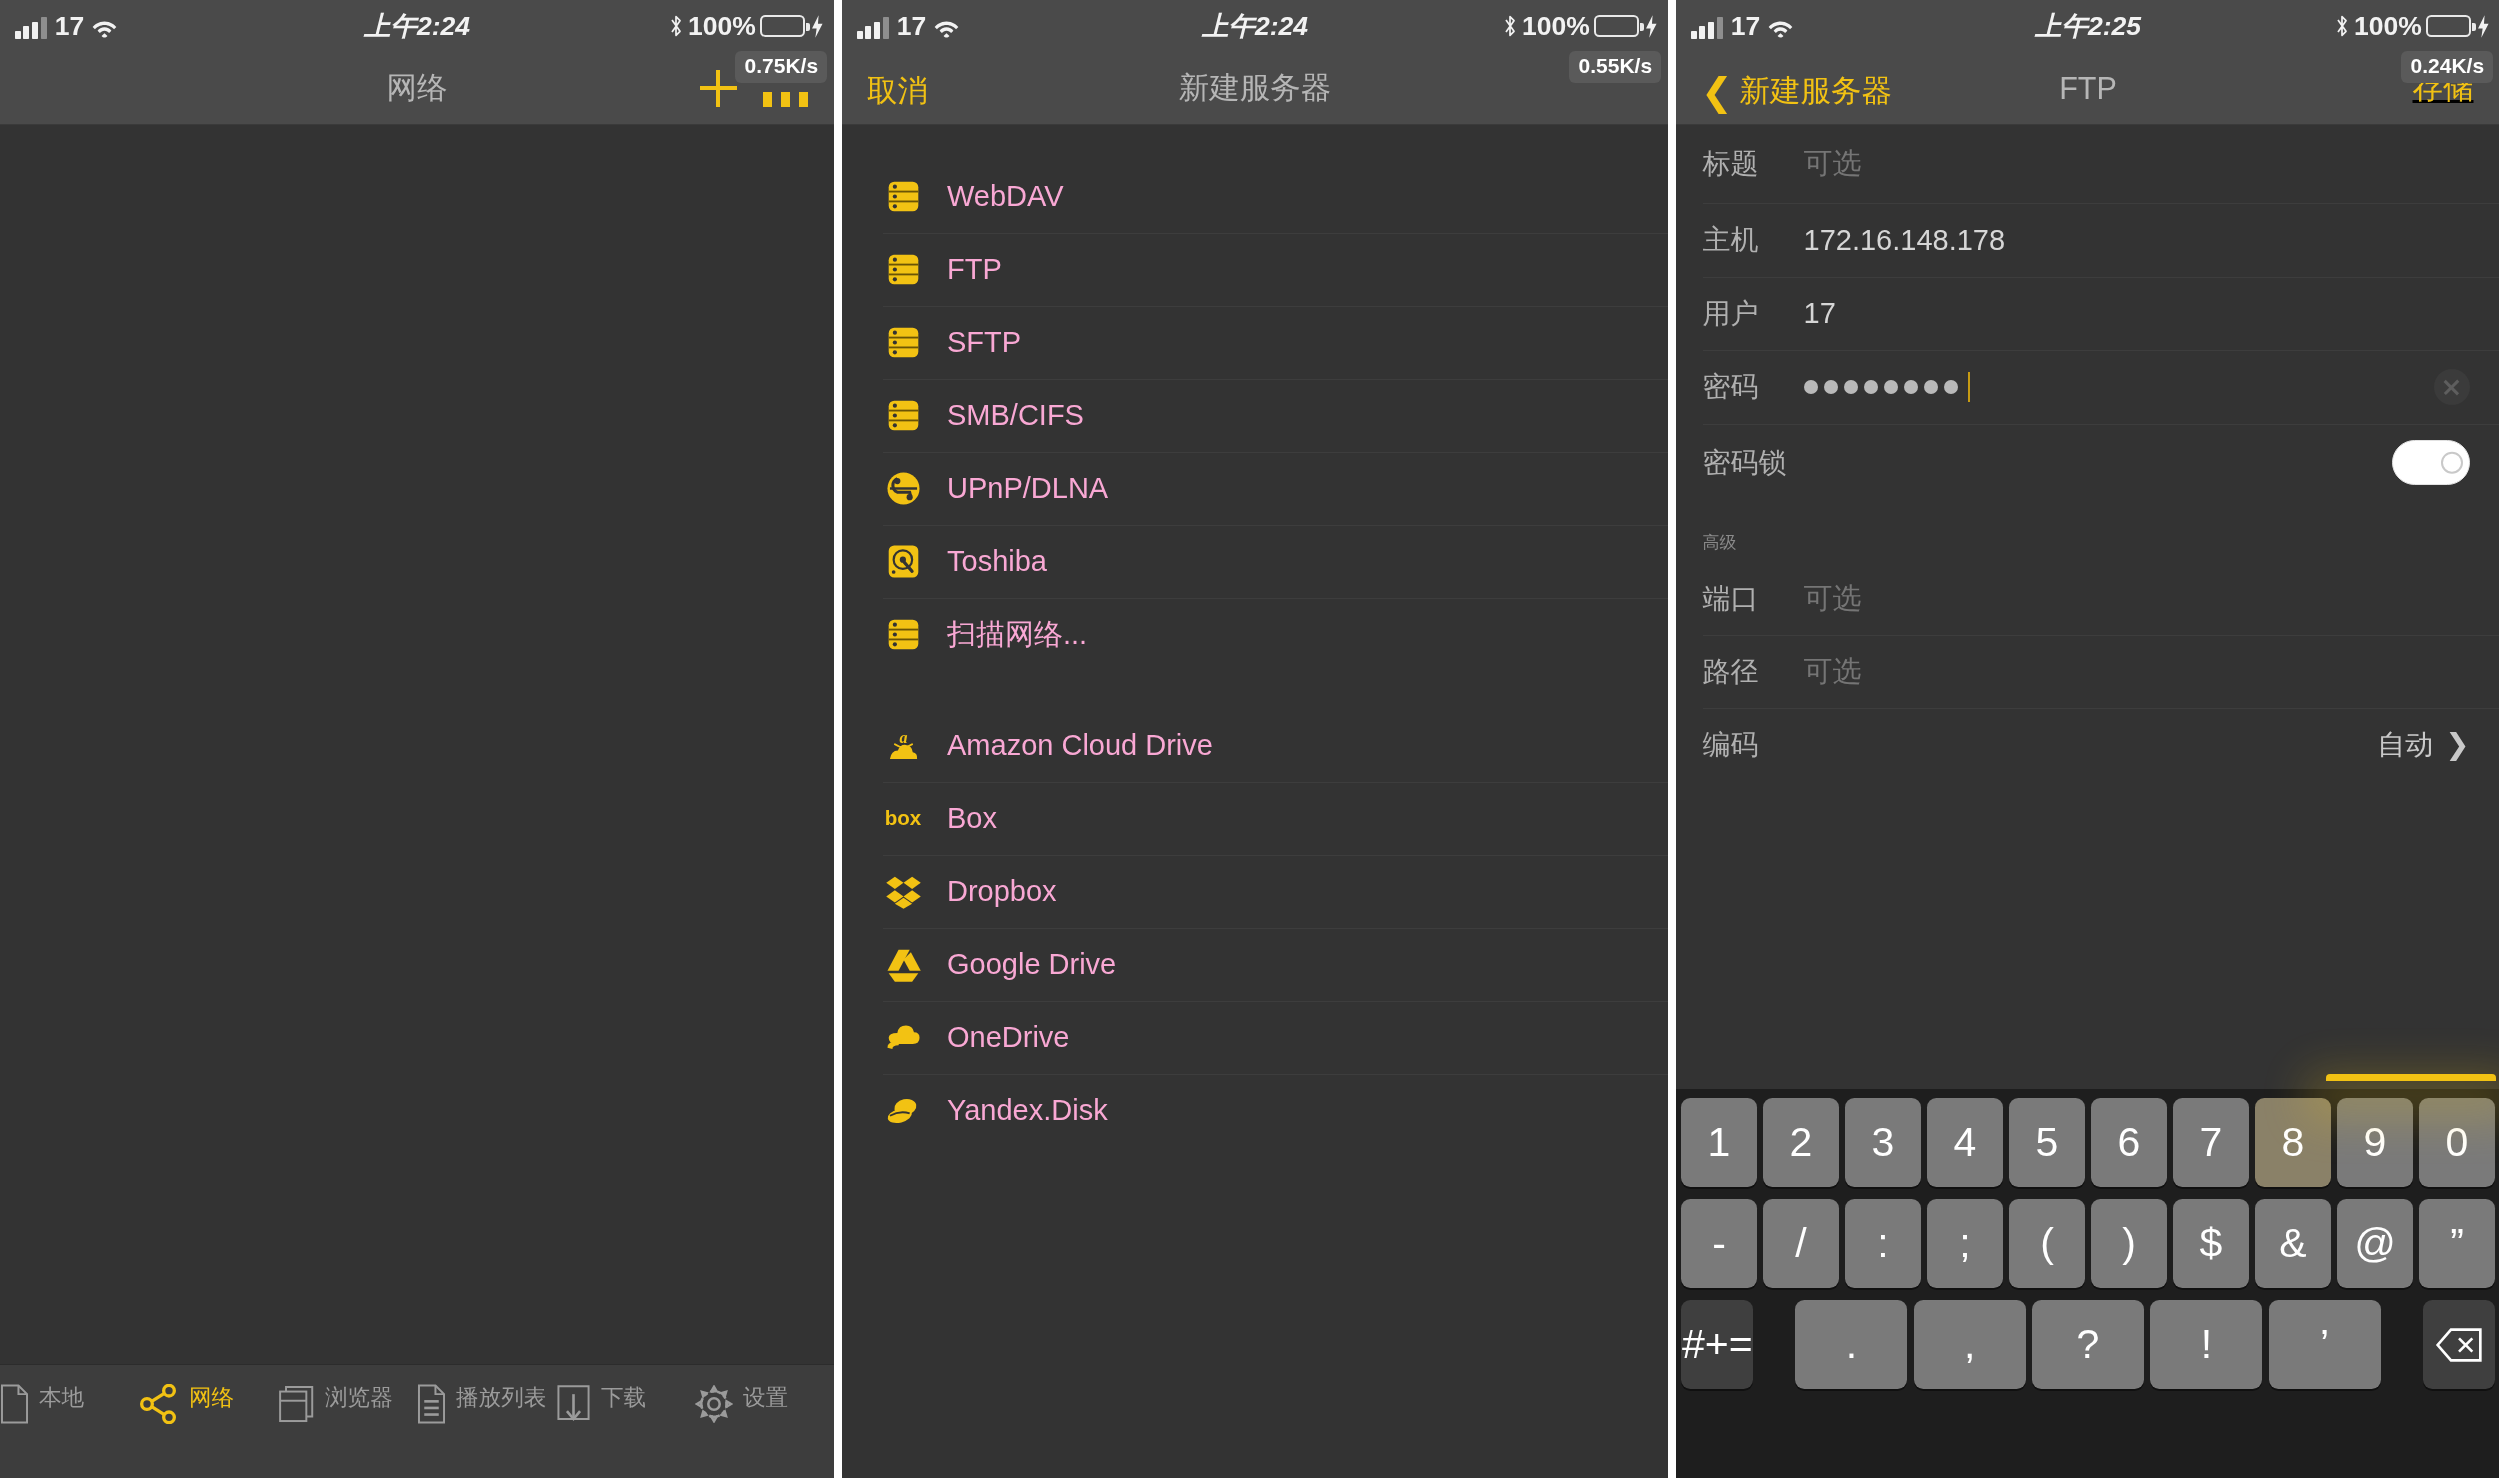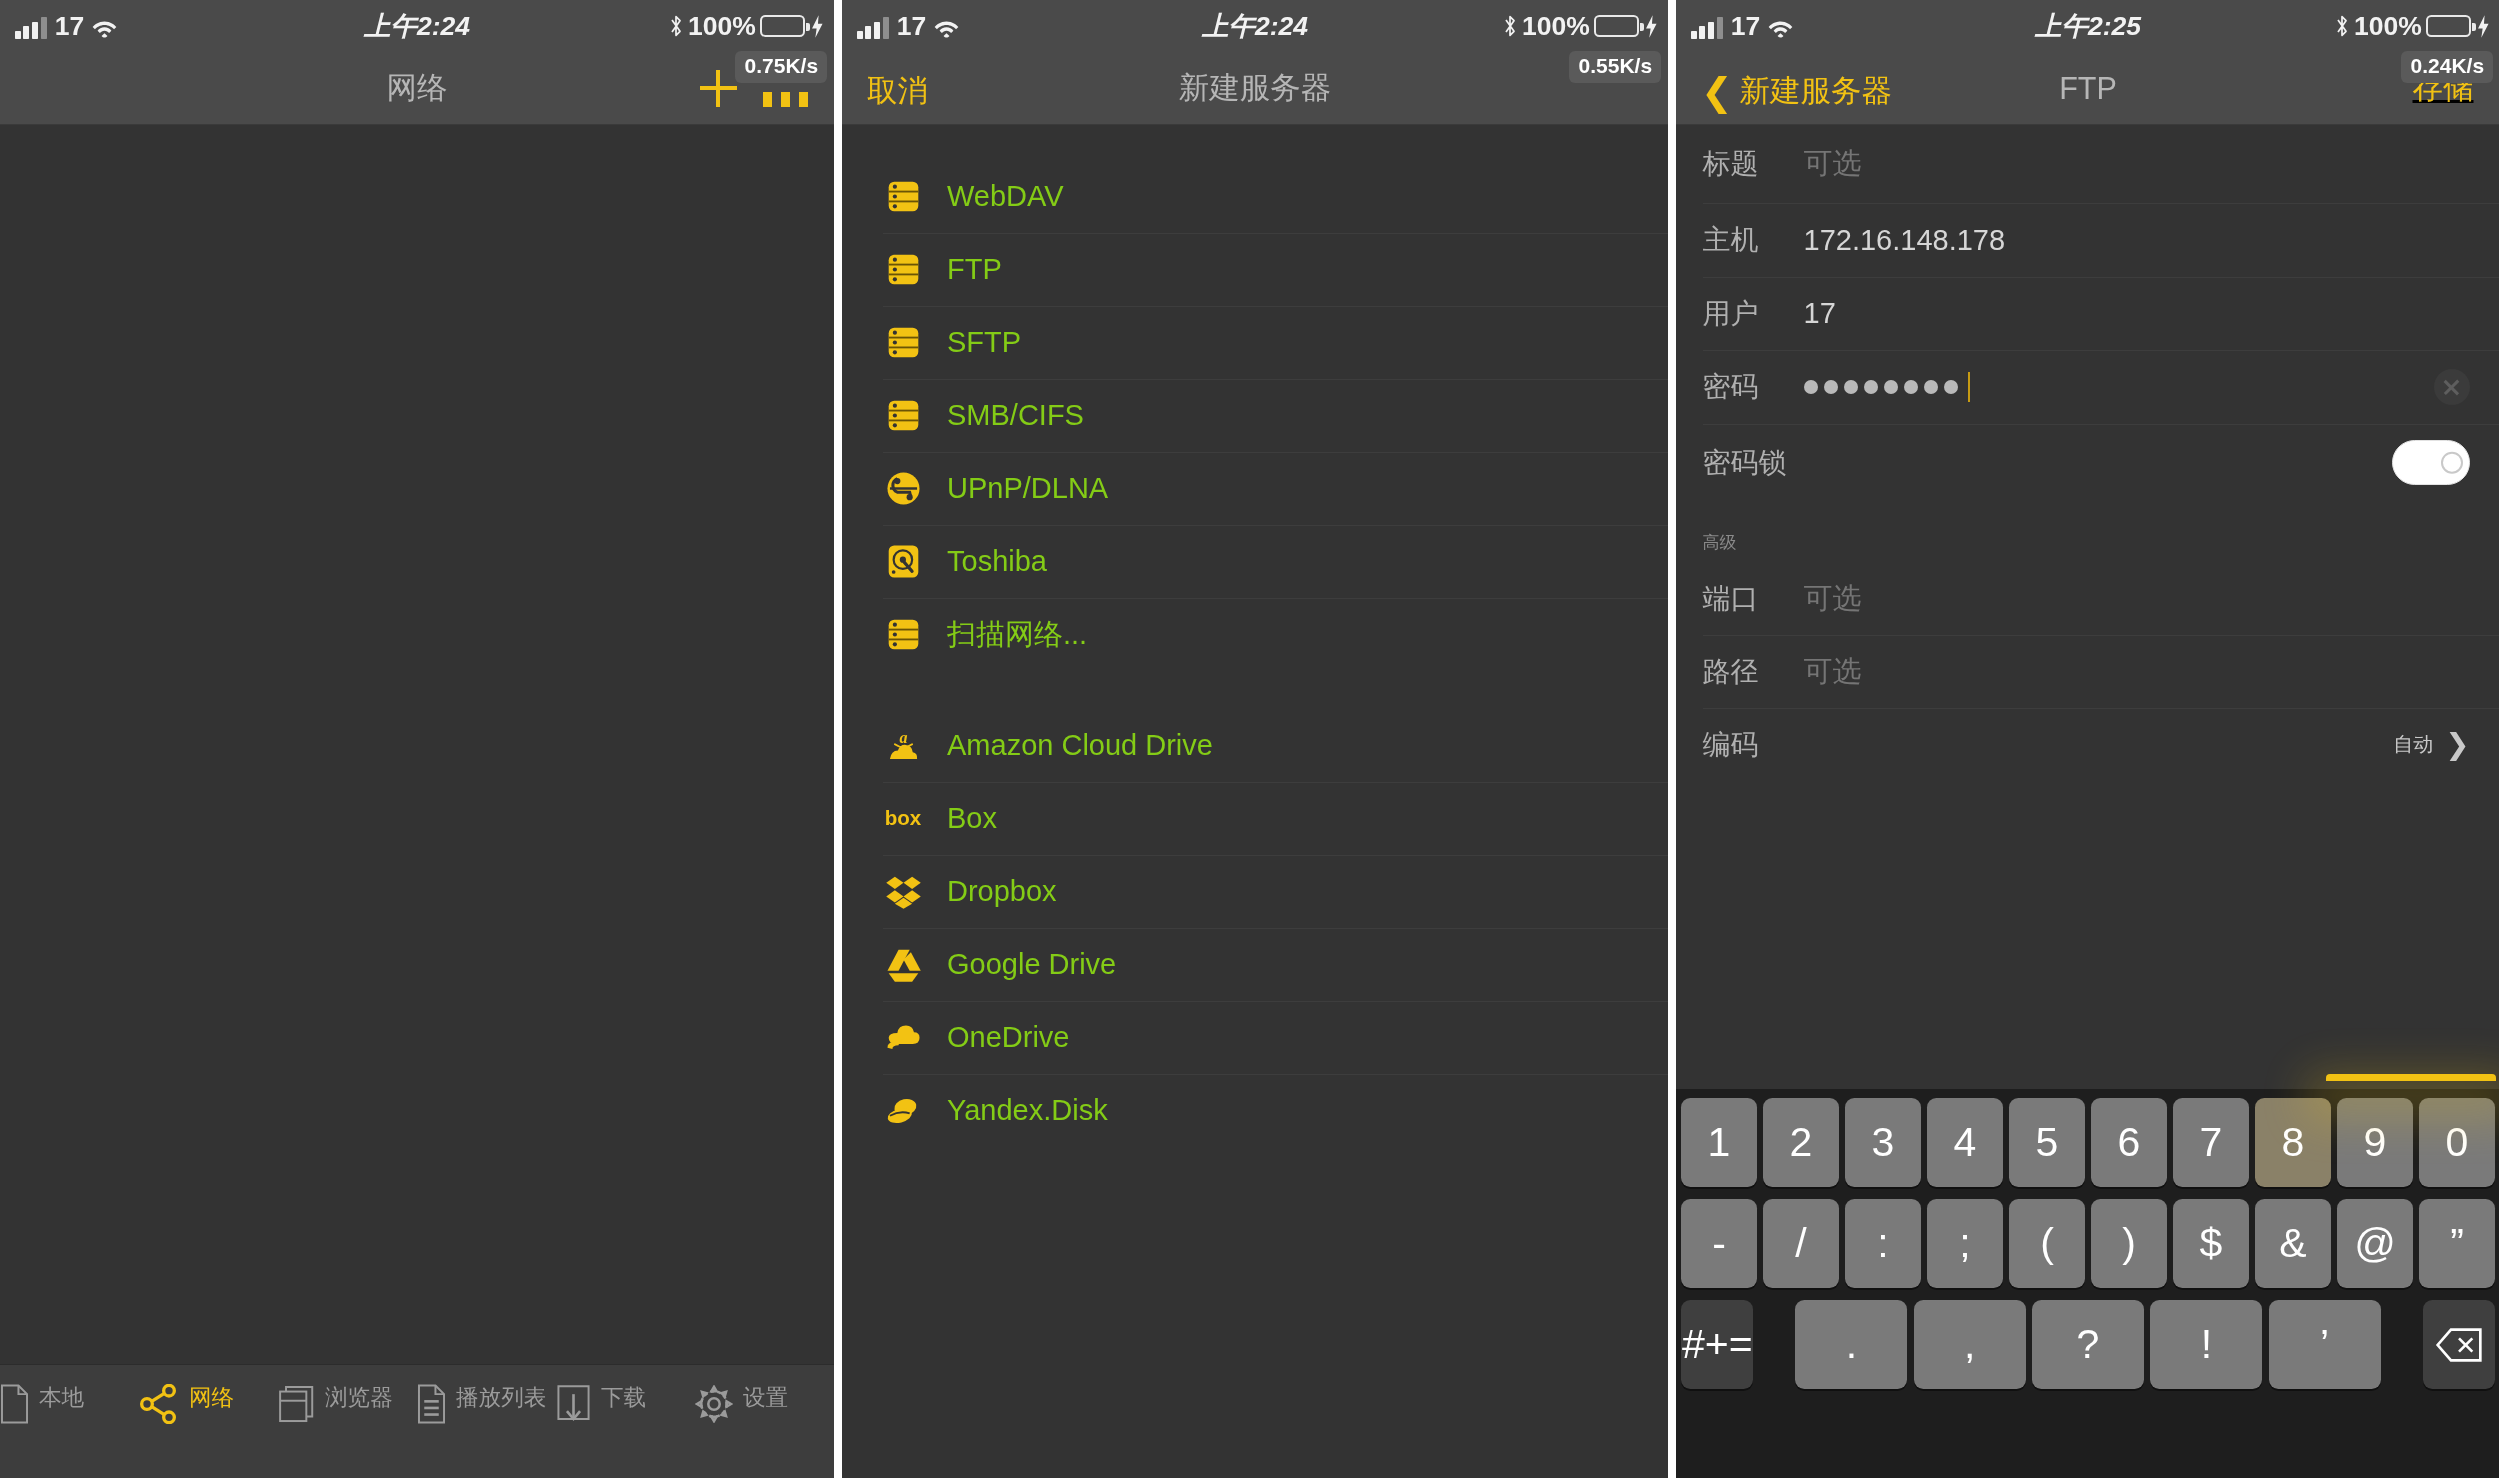--- a/index.html
+++ b/index.html
@@ -107,21 +107,21 @@
   .row {
     height: 73px; display: flex; align-items: center;
     padding-left: 41px; position: relative;
   }
   .row + .row::before {
     content: ''; position: absolute; left: 41px; right: 0; top: 0;
     height: 0.7px; background: #3d3d3d;
   }
   .row-icon { width: 40px; height: 40px; margin-right: 24px; flex: 0 0 40px;
               display: flex; align-items: center; justify-content: center; }
-  .row-label { font-size: 29px; color: #84cc16; }
+  .row-label { font-size: 29px; color: #f9a8d4; }
 
   
   .form { background: #333333; }
   .frow {
     height: 73px; display: flex; align-items: center;
     padding: 0 30.5px 0 26.5px; position: relative;
   }
   .frow + .frow::before {
     content: ''; position: absolute; left: 26.5px; right: 0; top: 0;
     height: 0.7px; background: #3d3d3d;
@@ -152,21 +152,21 @@
     border: 2px solid #c9c9c9; background: #ffffff;
   }
   .section-header {
     height: 61px; display: flex; align-items: flex-end;
     padding: 0 0 8px 26.5px; font-size: 17px; color: #8a8a8a;
   }
   .chev-right {
     margin-left: 12px; color: #c9c9c9; font-size: 29px; line-height: 1; font-weight: 300;
   }
   .fright { margin-left: auto; display: flex; align-items: center; }
-  .fright .fvalue { color: #c9c9c9; font-size: 20px; }
+  .fright .fvalue { color: #c9c9c9; font-size: 28px; }
 
   
   .keyboard {
     position: absolute; left: 0; right: 0; bottom: 0;
     height: 390px; background: #1e1e1e;
     padding: 9.3px 5.3px 8px; display: flex; flex-direction: column; gap: 12px;
   }
   .kb-glow {
     position: absolute; top: -14.6px; right: 4px; width: 170px; height: 6.6px;
     background: #f2c213; border-radius: 4px 4px 0 0;

